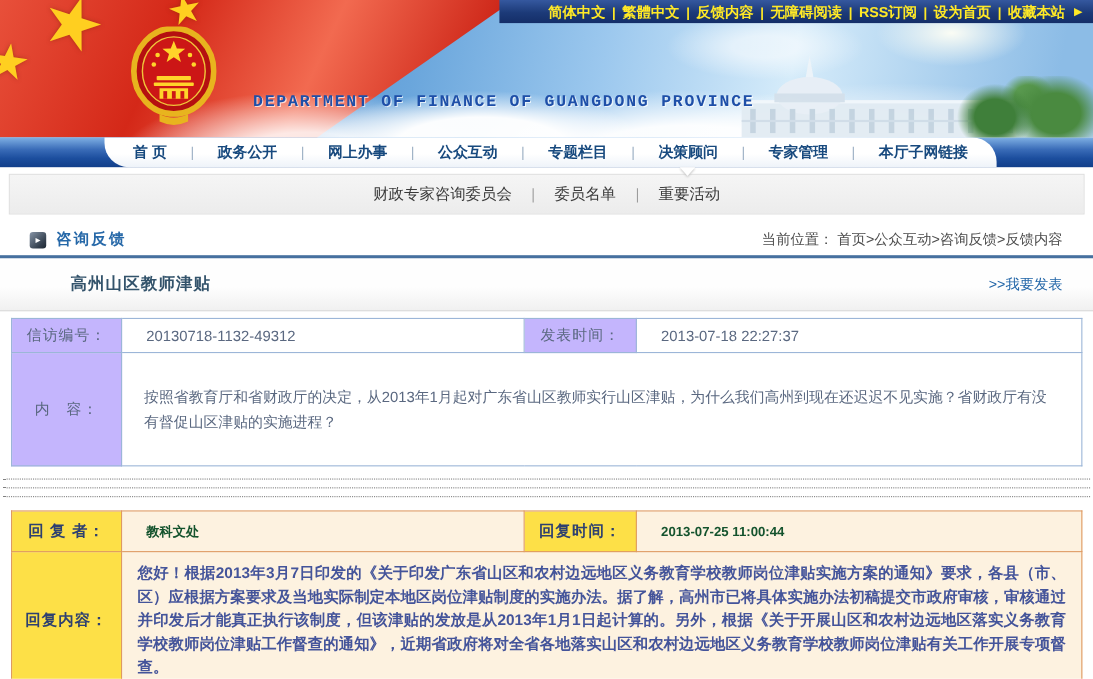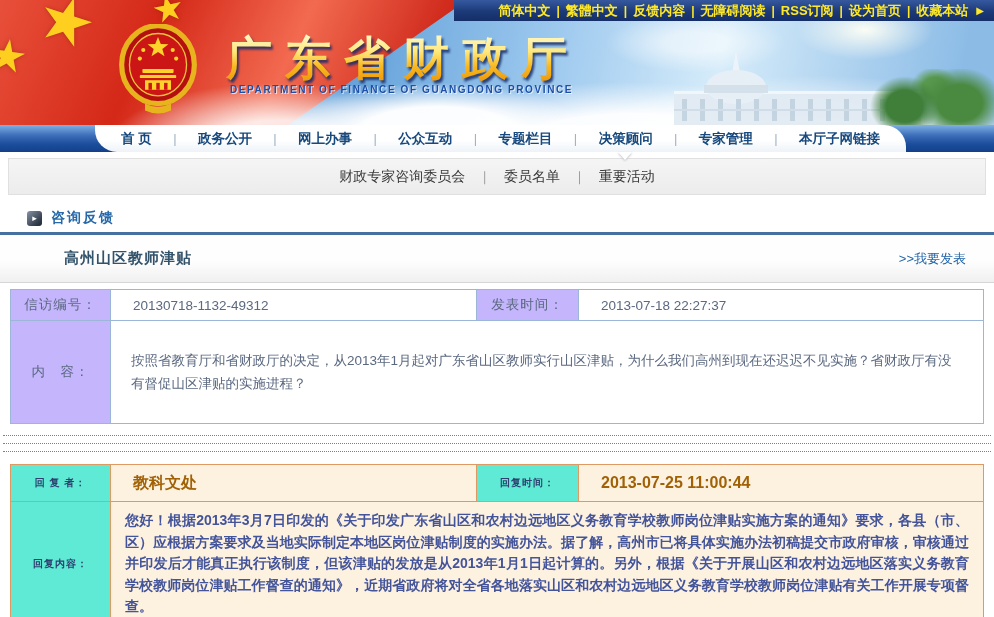--- a/index.html
+++ b/index.html
@@ -30,22 +30,22 @@
                radial-gradient(56px 46px at 72% 55%, #4a8a40 40%, rgba(74,138,64,0) 78%),
                radial-gradient(30px 26px at 55% 30%, #5a9a50 40%, rgba(90,154,80,0) 80%); }
   .building { position:absolute; right:70px; bottom:0; z-index:2; opacity:.95; }
   .emblem { position:absolute; left:119px; top:24px; z-index:4; }
   .banner-title { position:absolute; left:226px; top:28px; z-index:5;
     font-size:46px; font-weight:bold; letter-spacing:13px; white-space:nowrap;
     background:linear-gradient(180deg,#fffbd2 6%,#ffe87c 38%,#f9b820 62%,#ef9c0c 85%);
     -webkit-background-clip:text; background-clip:text; -webkit-text-fill-color:transparent;
     filter:drop-shadow(2px 3px 1px rgba(25,45,105,.85)); }
   .banner-subtitle { position:absolute; left:230px; top:84px; z-index:5;
-    font-size:10px; font-weight:bold; color:#1e4fa8; letter-spacing:1.6px;
-    text-shadow:1px 1px 0 rgba(255,255,255,.7); white-space:nowrap; }
+    font-size:15px; font-weight:bold; color:#1e4fa8; letter-spacing:1.6px;
+    text-shadow:1px 1px 0 rgba(255,255,255,.7); white-space:nowrap;font-family:Liberation Mono, monospace; }
   .topbar { position:absolute; top:0; right:0; z-index:6; height:21px;
     display:flex; align-items:center; padding:0 10px 0 44px;
     background:linear-gradient(180deg,#35589f,#1c3a78 55%,#142e68); }
   .topbar a { color:#ffe926; font-size:13px; font-weight:bold; text-decoration:none; white-space:nowrap; }
   .topbar .sep { color:#ffe926; font-weight:bold; margin:0 6px; font-size:12px; }
   .topbar .arrow { color:#ffe926; font-size:10px; margin-left:8px; }
 
   
   .navbar { position:relative; height:27px;
     background:linear-gradient(180deg,#7fb0e4 0%,#3a6cb8 40%,#1c4e9e 70%,#123f8a 100%); }
@@ -88,22 +88,22 @@
   td.val { padding:4px 10px 4px 22px; }
   td.content-cell { padding:28px 20px; line-height:23px; }
 
   
   .dots { margin:11px 3px 5px; }
   .dots div { height:8px; border-top:1px dotted #808080; }
 
   
   table.reply { margin:2px 10px 0; width:974px; border-collapse:collapse; table-layout:fixed; }
   table.reply td { border:1px solid #de9a62; font-weight:bold; }
-  td.rlab { background:#5eead4; text-align:center; color:#2e4070; font-size:10px; letter-spacing:1px; }
-  td.rval { background:#fdf2e0; padding-left:22px; color:#a16207; font-size:16px; }
+  td.rlab { background:#fde047; text-align:center; color:#2e4070; font-size:14px; letter-spacing:1px; }
+  td.rval { background:#fdf2e0; padding-left:22px; color:#14532d; font-size:12px; }
   td.rcontent { background:#fdf2e0; padding:8px 14px; line-height:21.5px;
     font-size:14px; color:#44549a; text-align:justify; }
 </style>
 </head>
 <body>
 
 <div class="page">
 
   <div class="banner">
     <div class="flag">
@@ -148,21 +148,20 @@
       <circle cx="66" cy="40" r="2.4" fill="#ffd42a"></circle>
       <rect x="27" y="52" width="36" height="4.5" rx="1" fill="#ffd42a"></rect>
       <rect x="24" y="59" width="42" height="3.5" rx="1" fill="#ffd42a"></rect>
       <rect x="30" y="65" width="30" height="11" fill="#ffd42a"></rect>
       <rect x="34" y="68" width="4" height="8" fill="#cc1616"></rect>
       <rect x="43" y="68" width="4" height="8" fill="#cc1616"></rect>
       <rect x="52" y="68" width="4" height="8" fill="#cc1616"></rect>
       <path d="M30 92 q15 8 30 0 l0 8 q-15 7 -30 0 z" fill="#e8b41e"></path>
     </svg>
 
-    <div class="banner-title">广东省财政厅</div>
     <div class="banner-subtitle">DEPARTMENT OF FINANCE OF GUANGDONG PROVINCE</div>
 
     <div class="topbar">
       <a href="#">简体中文</a>
         <span class="sep">|</span>
       <a href="#">繁體中文</a>
         <span class="sep">|</span>
       <a href="#">反馈内容</a>
         <span class="sep">|</span>
       <a href="#">无障碍阅读</a>
@@ -201,20 +200,24 @@
     <a href="#">财政专家咨询委员会</a>
     <span class="sep">｜</span>
     <a href="#">委员名单</a>
     <span class="sep">｜</span>
     <a href="#">重要活动</a>
   </div>
 
   <div class="section-head">
     <span class="section-icon">▸</span>
     <span class="section-title">咨询反馈</span>
+    <span class="breadcrumb">
+      <span>当前位置：</span>
+      <a href="#" class="trail">首页&gt;公众互动&gt;咨询反馈&gt;反馈内容</a>
+    </span>
   </div>
 
   <div class="title-row">
     <span class="feedback-title">高州山区教师津贴</span>
     <a href="#" class="post-link">&gt;&gt;我要发表</a>
   </div>
 
   <table class="info">
     <colgroup>
         <col style="width:100px">

